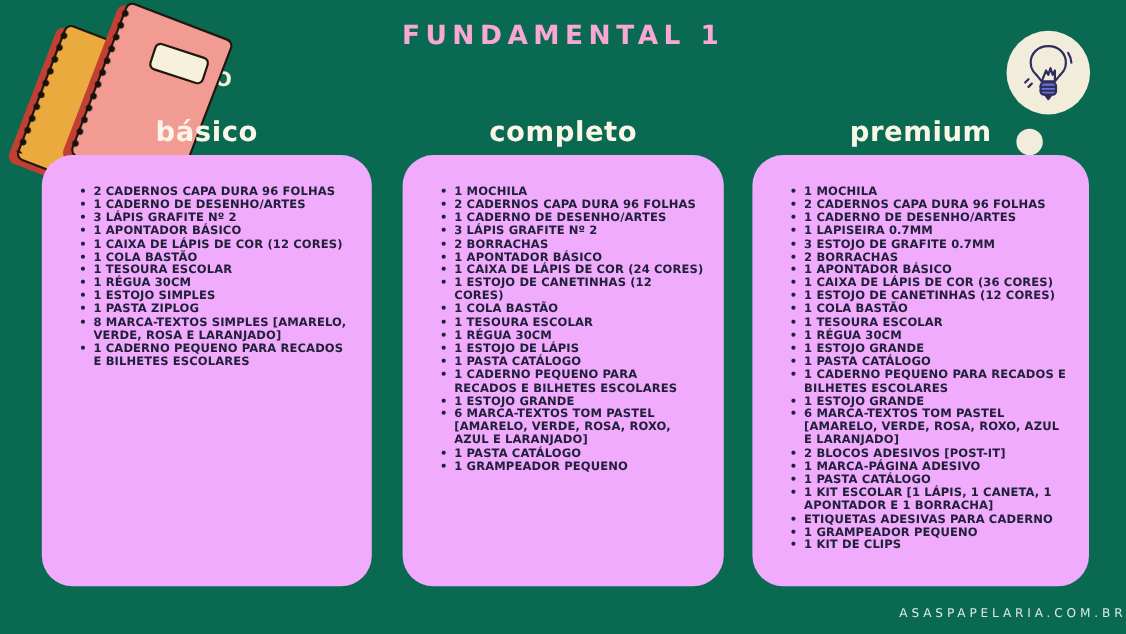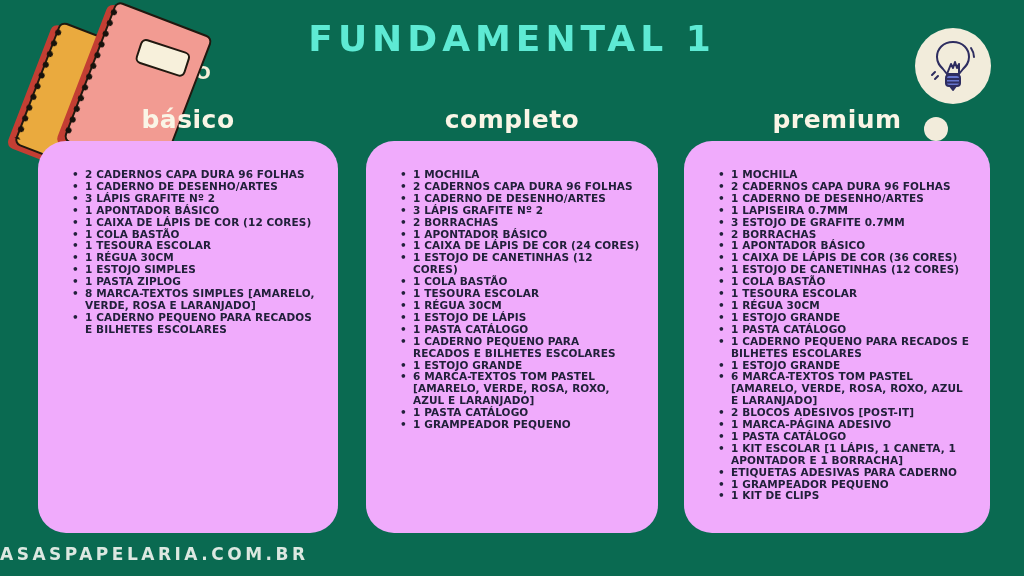--- a/index.html
+++ b/index.html
@@ -10,22 +10,22 @@
     position: relative;
     width: 1024px; height: 576px;
     background: #0A6A51;
     overflow: hidden;
   }
 
   
   .title {
     position: absolute; top: 18px; left: 0; width: 100%;
     text-align: center;
-    color: #5eead4;
-    font-size: 36px; font-weight: bold; letter-spacing: 5px;
+    color: #f9a8d4;
+    font-size: 24px; font-weight: bold; letter-spacing: 5px;
   }
   .subtitle {
     position: absolute; top: 62px; left: 0; width: 100%;
     text-align: left;
     color: #F7F0DB;
     font-size: 18px; font-weight: bold; letter-spacing: 3px; padding-left: 40px;
   }
 
   
   .notebooks {
@@ -115,23 +115,23 @@
     padding-left: 13px;
   }
   .supply-list li::before {
     content: "\2022";
     position: absolute; left: 0; top: 0;
   }
 
   
   .footer {
     position: absolute; bottom: 12px; left: 0; width: 100%;
-    text-align: left;
+    text-align: right;
     color: #DCE8E1;
-    font-size: 17px; font-weight: bold; letter-spacing: 3.5px;
+    font-size: 11px; font-weight: normal; letter-spacing: 3.5px;
   }
 </style>
 </head>
 <body>
 
 <div class="poster">
 
   <div class="notebooks">
     <div class="notebook notebook-yellow">
       <div class="spiral"></div>

